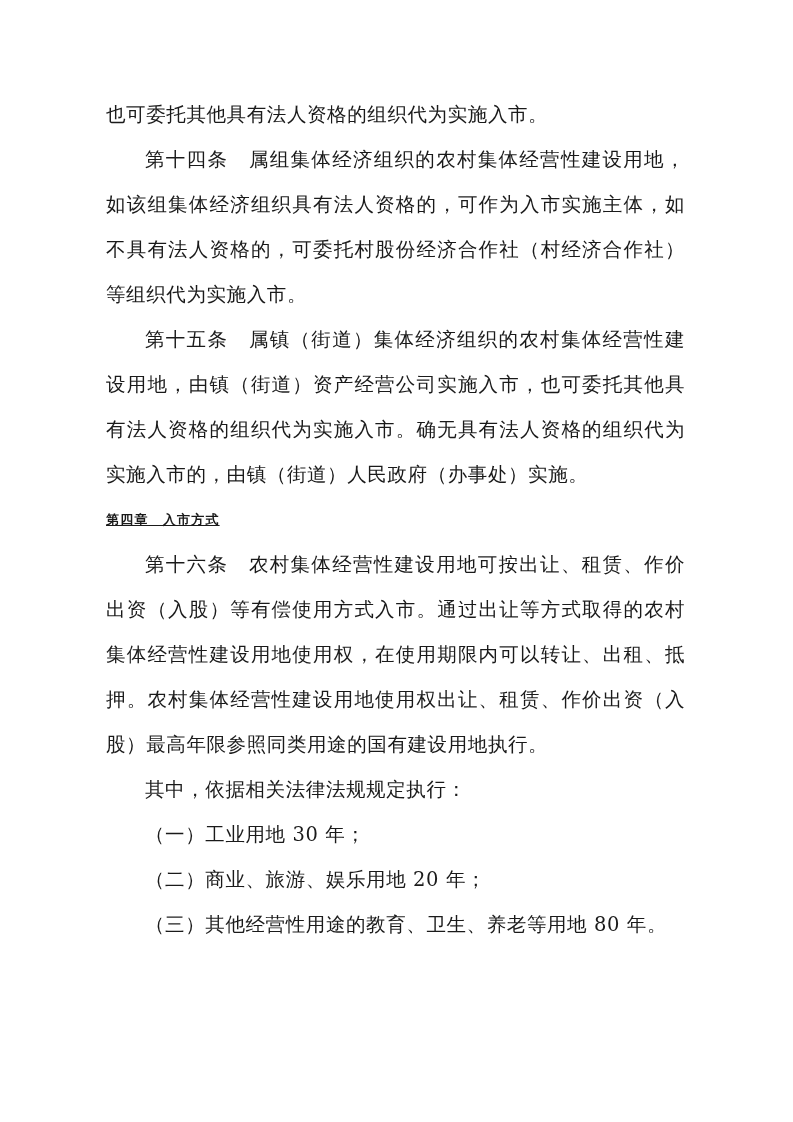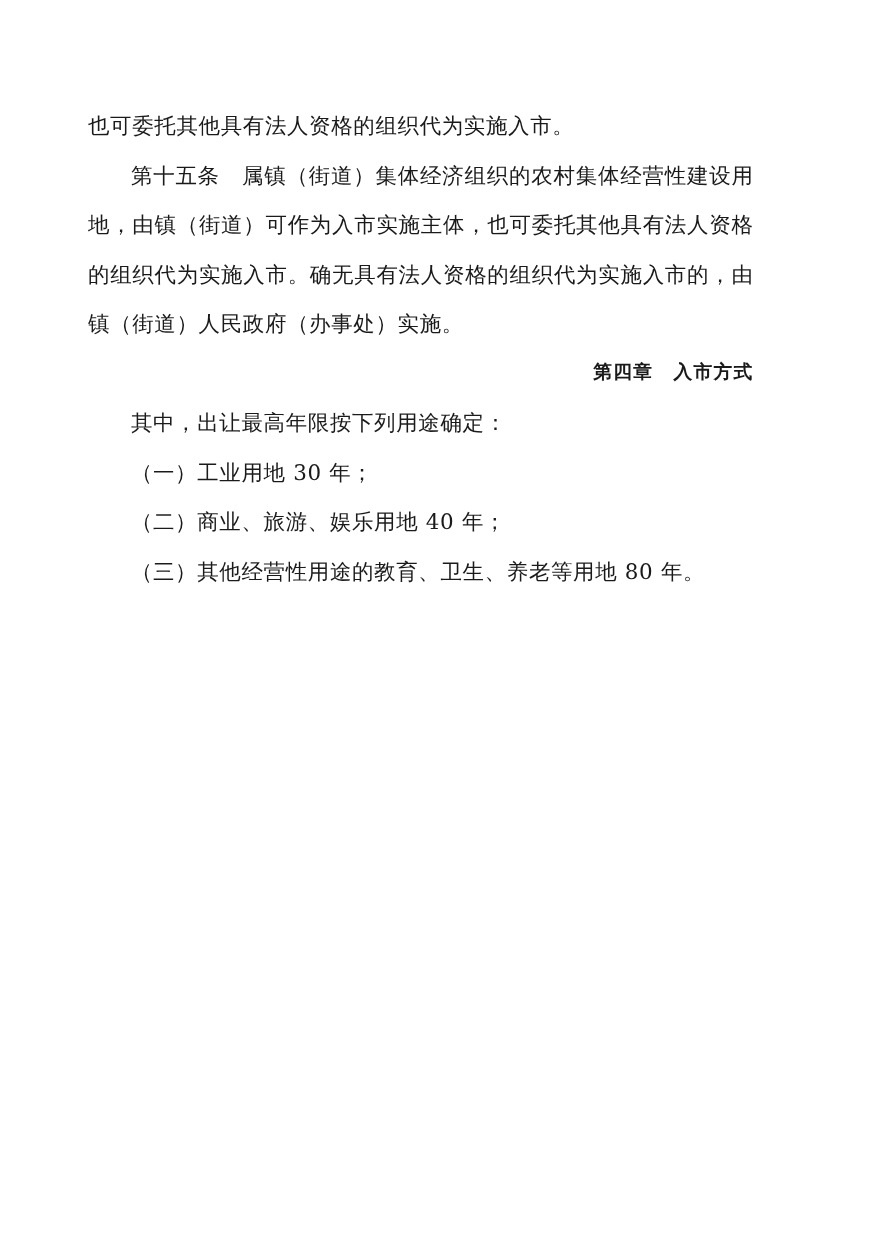--- a/index.html
+++ b/index.html
@@ -15,64 +15,67 @@
     position: relative;
     overflow: hidden;
   }
   .page {
     position: absolute;
     left: 0;
     top: 0;
     width: 793px;
     height: 930px;
     box-sizing: border-box;
-    padding: 92px 108px 60px 80px;
+    padding: 92px 108px 60px 106px;
   }
   .doc-body {
     width: 100%;
   }
   p.para {
     margin: 0;
     font-size: 19.5px;
     line-height: 45px;
     text-align: justify;
     text-justify: inter-ideograph;
     letter-spacing: 0.6px;
     text-indent: 0;
   }
   p.indent {
     text-indent: 2em;
   }
   h2.chapter {
     margin: 0;
-    font-size: 17px;
+    font-size: 13px;
     line-height: 45px;
-    text-align: right;
+    text-align: left;
     font-weight: bold;
     letter-spacing: 1.2px;
     font-family: "DejaVu Sans", "Liberation Sans", sans-serif;
+    text-decoration: underline;
   }
 </style>
 </head>
 <body>
 
 <div class="page">
   <div class="doc-body">
 
     <p class="para">也可委托其他具有法人资格的组织代为实施入市。</p>
 
+    <p class="para indent">第十四条　属组集体经济组织的农村集体经营性建设用地，如该组集体经济组织具有法人资格的，可作为入市实施主体，如不具有法人资格的，可委托村股份经济合作社（村经济合作社）等组织代为实施入市。</p>
 
-    <p class="para indent">第十五条　属镇（街道）集体经济组织的农村集体经营性建设用地，由镇（街道）可作为入市实施主体，也可委托其他具有法人资格的组织代为实施入市。确无具有法人资格的组织代为实施入市的，由镇（街道）人民政府（办事处）实施。</p>
+    <p class="para indent">第十五条　属镇（街道）集体经济组织的农村集体经营性建设用地，由镇（街道）资产经营公司实施入市，也可委托其他具有法人资格的组织代为实施入市。确无具有法人资格的组织代为实施入市的，由镇（街道）人民政府（办事处）实施。</p>
 
     <h2 class="chapter">第四章　入市方式</h2>
 
+    <p class="para indent">第十六条　农村集体经营性建设用地可按出让、租赁、作价出资（入股）等有偿使用方式入市。通过出让等方式取得的农村集体经营性建设用地使用权，在使用期限内可以转让、出租、抵押。农村集体经营性建设用地使用权出让、租赁、作价出资（入股）最高年限参照同类用途的国有建设用地执行。</p>
 
-    <p class="para indent">其中，出让最高年限按下列用途确定：</p>
+    <p class="para indent">其中，依据相关法律法规规定执行：</p>
 
     <p class="para indent">（一）工业用地 30 年；</p>
 
-    <p class="para indent">（二）商业、旅游、娱乐用地 40 年；</p>
+    <p class="para indent">（二）商业、旅游、娱乐用地 20 年；</p>
 
     <p class="para indent">（三）其他经营性用途的教育、卫生、养老等用地 80 年。</p>
 
 
   </div>
 </div>
 
 </body></html>

